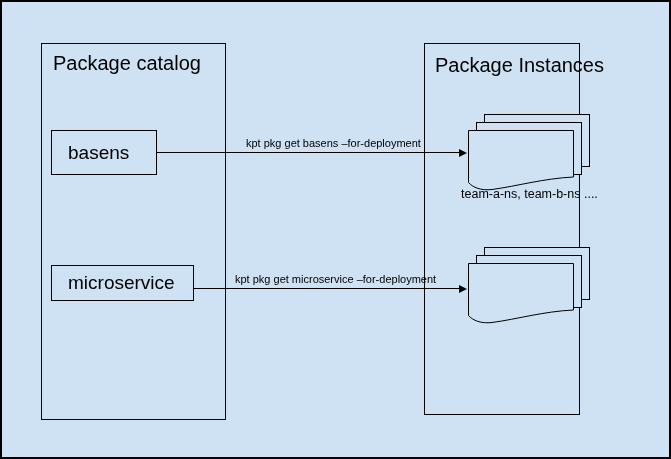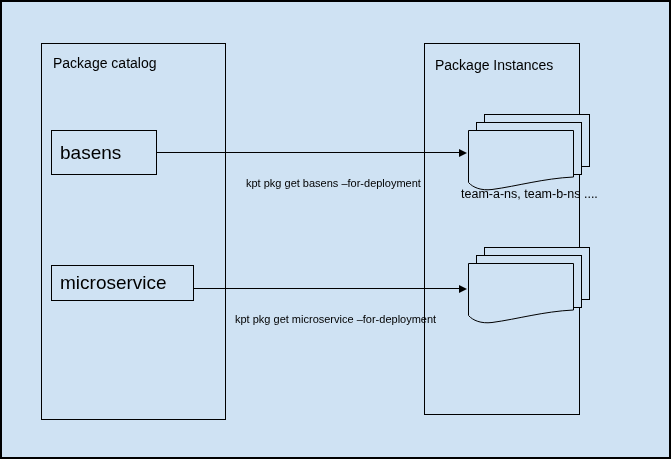--- a/index.html
+++ b/index.html
@@ -20,33 +20,33 @@
   .group-box {
     position: absolute;
     box-sizing: border-box;
     border: 1px solid #000;
     background: transparent;
   }
   .group-box.left  { left: 39px;  top: 41px; width: 185px; height: 377px; }
   .group-box.right { left: 422px; top: 41px; width: 156px; height: 372px; }
   .group-title {
     position: absolute;
-    font-size: 14px;
+    font-size: 20px;
     line-height: 16px;
     white-space: nowrap;
   }
   .group-box.left  .group-title { left: 11px; top: 11px; }
   .group-box.right .group-title { left: 10px; top: 13px; }
   .node {
     position: absolute;
     box-sizing: border-box;
     border: 1px solid #000;
     display: flex;
     align-items: center;
-    padding-left: 8px;
+    padding-left: 16px;
     font-size: 19px;
     background: #cfe2f3;
     white-space: nowrap;
   }
   .node.basens       { left: 49px; top: 128px; width: 106px; height: 45px; }
   .node.microservice { left: 49px; top: 263px; width: 143px; height: 36px; }
   .arrow-line {
     position: absolute;
     height: 1px;
     background: #000;
@@ -60,21 +60,20 @@
     border-top: 4px solid transparent;
     border-bottom: 4px solid transparent;
   }
   .arrow-head.a1 { left: 457px; top: 147px; }
   .arrow-head.a2 { left: 457px; top: 283px; }
   .arrow-label {
     position: absolute;
     font-size: 11px;
     line-height: 13px;
     white-space: nowrap;
-    margin-top: 40px;
   }
   .arrow-label.a1 { left: 244px; top: 135px; }
   .arrow-label.a2 { left: 233px; top: 271px; }
   .doc-stack { position: absolute; width: 122px; height: 80px; }
   .doc-stack.s1 { left: 466px; top: 112px; }
   .doc-stack.s2 { left: 466px; top: 245px; }
   .doc-shape { fill: #cfe2f3; stroke: #000; stroke-width: 1; }
   .stack-caption {
     position: absolute;
     font-size: 12.5px;

